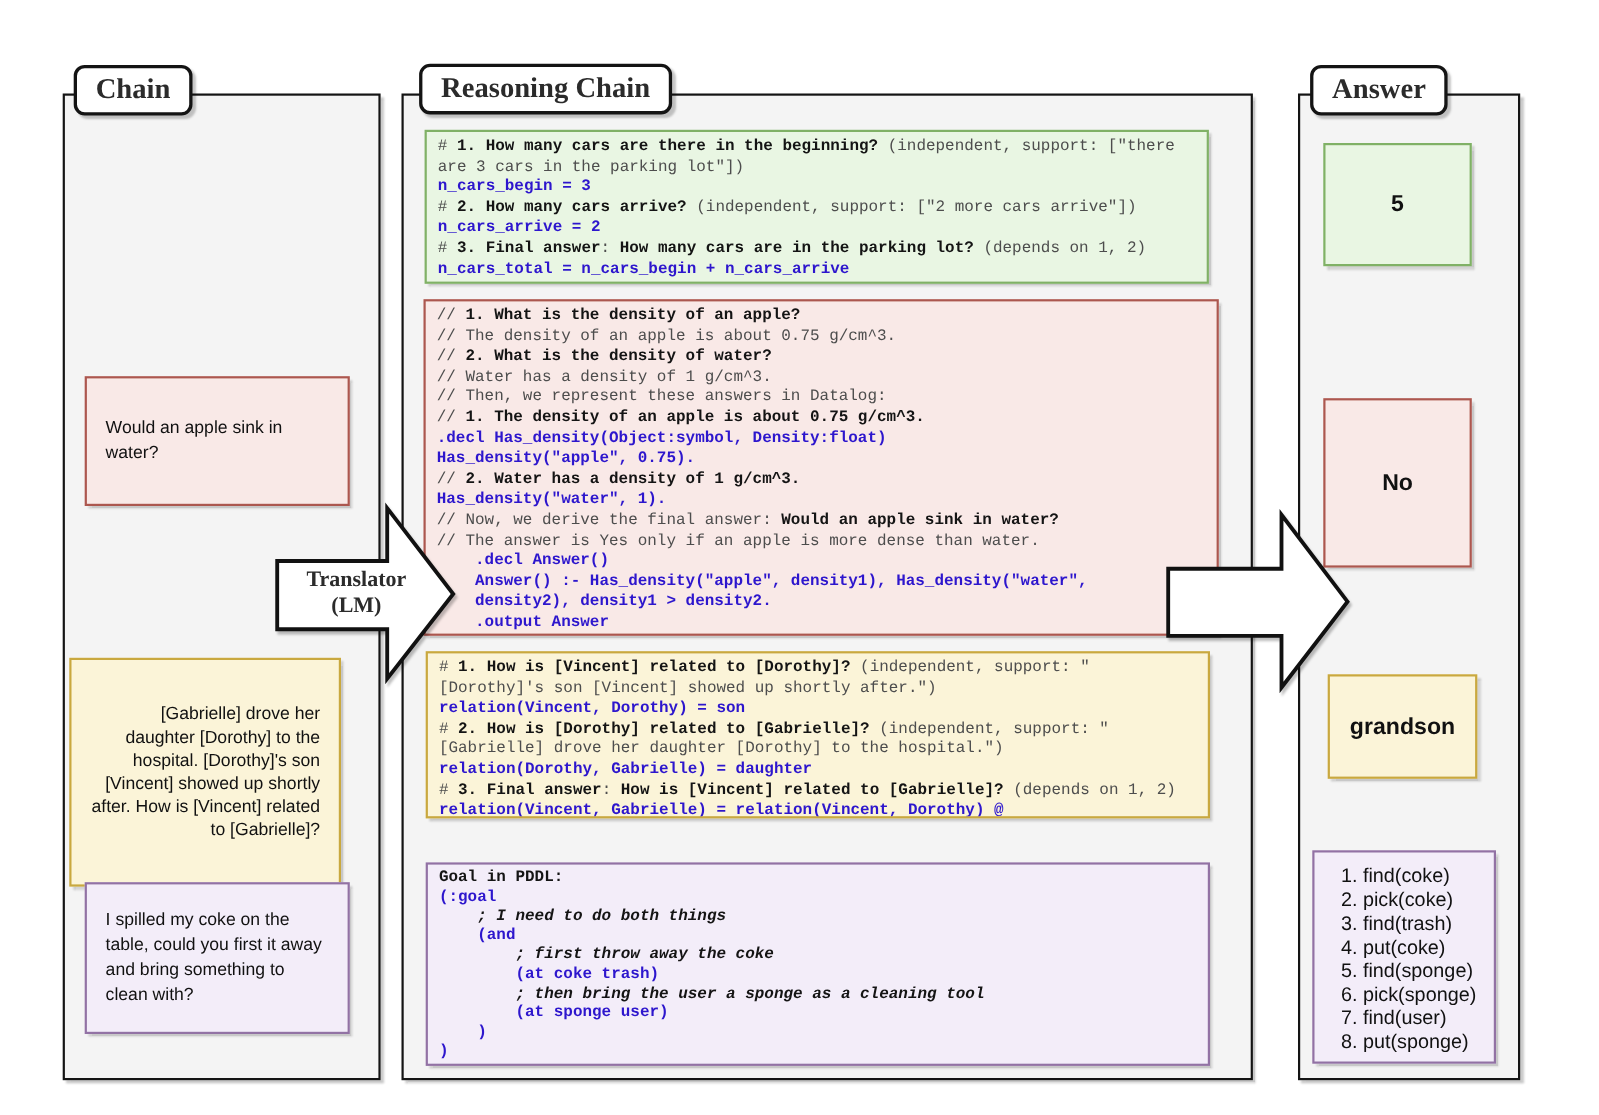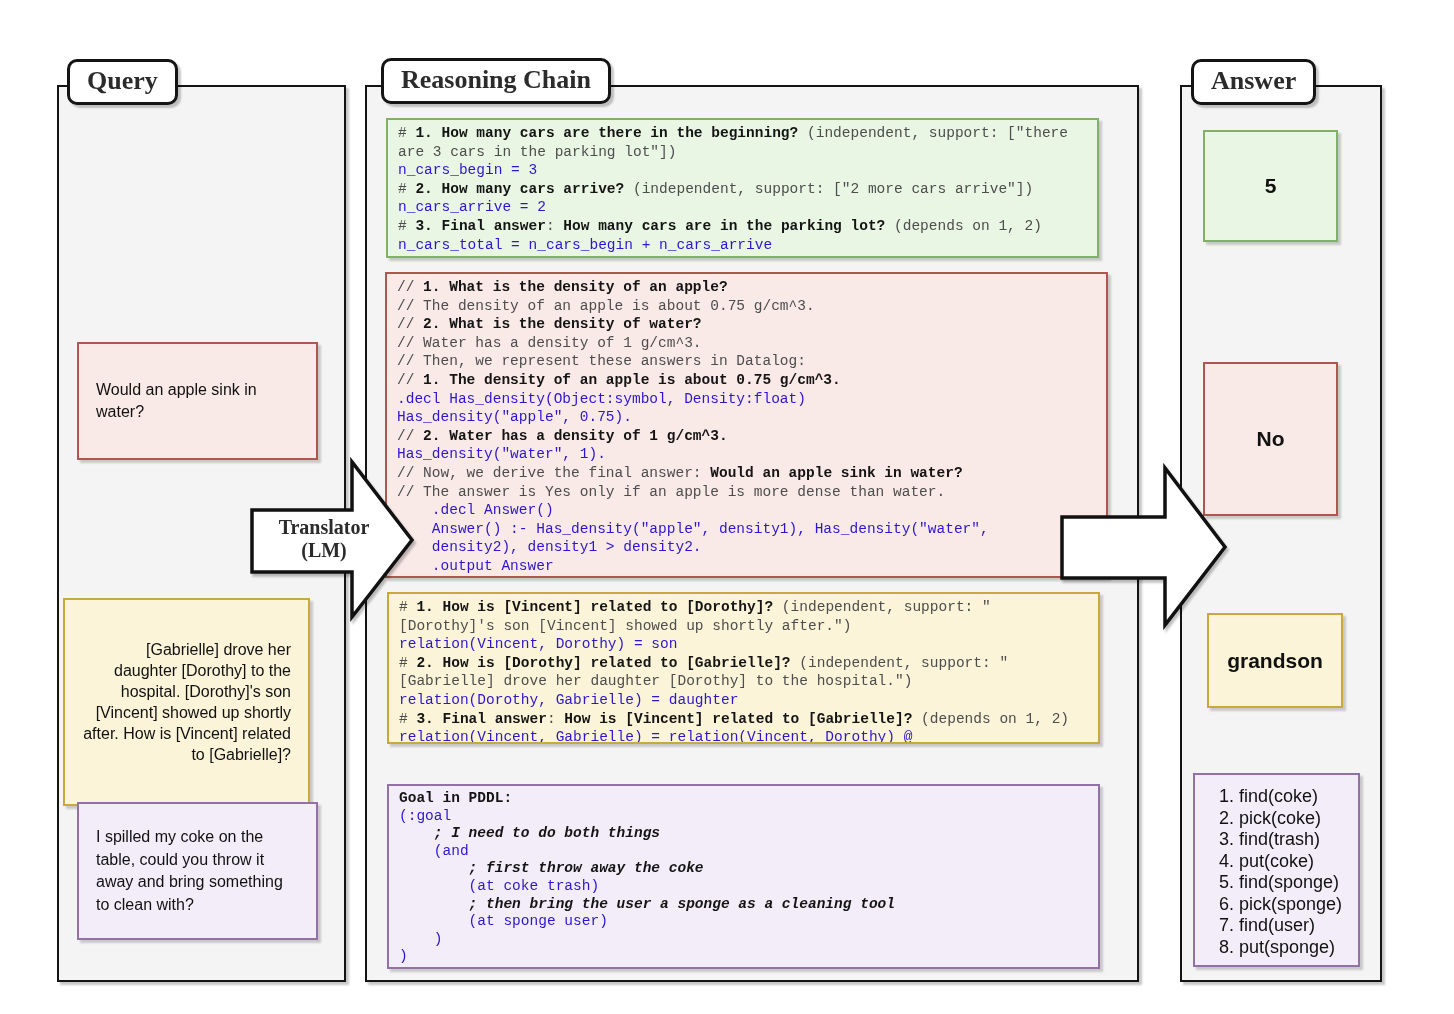--- a/index.html
+++ b/index.html
@@ -41,21 +41,21 @@
   
   .code{font-family:"Liberation Mono","DejaVu Sans Mono",monospace;font-size:14.5px;
         line-height:18.6px;padding:4px 10px;white-space:pre;overflow:hidden;}
   .r-green {left:386px;top:118px;width:713px;height:140px;}
   .r-red   {left:385px;top:272px;width:723px;height:306px;}
   .r-yellow{left:387px;top:592px;width:713px;height:152px;}
   .r-purple{left:387px;top:784px;width:713px;height:185px;}
   .r-purple .cl{line-height:17.6px;}
   .seg-c{color:var(--comment-gray);}
   .seg-b{color:#141414;font-weight:bold;}
-  .seg-k{color:var(--code-blue);font-weight:normal;}
+  .seg-k{color:var(--code-blue);font-weight:bold;}
   .seg-i{color:#141414;font-weight:bold;font-style:italic;}
 
   
   .abox{display:flex;align-items:center;justify-content:center;font-weight:bold;
         font-size:21px;color:#111;}
   .a-green {left:1203px;top:130px;width:135px;height:112px;}
   .a-red   {left:1203px;top:362px;width:135px;height:154px;}
   .a-yellow{left:1207px;top:613px;width:136px;height:95px;}
   .a-purple{left:1193px;top:773px;width:167px;height:194px;display:block;
             font-weight:normal;font-size:18px;padding:11px 0 0 24px;}
@@ -74,37 +74,37 @@
 </head>
 <body>
 
 <div class="canvas">
 
   <div class="panel panel-query"></div>
   <div class="panel panel-reasoning"></div>
   <div class="panel panel-answer"></div>
 
   <div class="tab tab-query">
-    <span>Query</span>
+    <span>Chain</span>
   </div>
   <div class="tab tab-reasoning">
     <span>Reasoning Chain</span>
   </div>
   <div class="tab tab-answer">
     <span>Answer</span>
   </div>
 
   <div class="box qbox c-red q-red">
     <div>Would an apple sink in water?</div>
   </div>
   <div class="box qbox c-yellow q-yellow">
     <div>[Gabrielle] drove her daughter [Dorothy] to the hospital. [Dorothy]'s son [Vincent] showed up shortly after. How is [Vincent] related to [Gabrielle]?</div>
   </div>
   <div class="box qbox c-purple q-purple">
-    <div>I spilled my coke on the table, could you throw it away and bring something to clean with?</div>
+    <div>I spilled my coke on the table, could you first it away and bring something to clean with?</div>
   </div>
 
   <div class="box code c-green r-green"><div class="cl"><span class="seg-c"># </span><span class="seg-b">1. How many cars are there in the beginning?</span><span class="seg-c"> (independent, support: ["there</span></div><div class="cl"><span class="seg-c">are 3 cars in the parking lot"])</span></div><div class="cl"><span class="seg-k">n_cars_begin = 3</span></div><div class="cl"><span class="seg-c"># </span><span class="seg-b">2. How many cars arrive?</span><span class="seg-c"> (independent, support: ["2 more cars arrive"])</span></div><div class="cl"><span class="seg-k">n_cars_arrive = 2</span></div><div class="cl"><span class="seg-c"># </span><span class="seg-b">3. Final answer</span><span class="seg-c">: </span><span class="seg-b">How many cars are in the parking lot?</span><span class="seg-c"> (depends on 1, 2)</span></div><div class="cl"><span class="seg-k">n_cars_total = n_cars_begin + n_cars_arrive</span></div></div>
   <div class="box code c-red r-red"><div class="cl"><span class="seg-c">// </span><span class="seg-b">1. What is the density of an apple?</span></div><div class="cl"><span class="seg-c">// The density of an apple is about 0.75 g/cm^3.</span></div><div class="cl"><span class="seg-c">// </span><span class="seg-b">2. What is the density of water?</span></div><div class="cl"><span class="seg-c">// Water has a density of 1 g/cm^3.</span></div><div class="cl"><span class="seg-c">// Then, we represent these answers in Datalog:</span></div><div class="cl"><span class="seg-c">// </span><span class="seg-b">1. The density of an apple is about 0.75 g/cm^3.</span></div><div class="cl"><span class="seg-k">.decl Has_density(Object:symbol, Density:float)</span></div><div class="cl"><span class="seg-k">Has_density("apple", 0.75).</span></div><div class="cl"><span class="seg-c">// </span><span class="seg-b">2. Water has a density of 1 g/cm^3.</span></div><div class="cl"><span class="seg-k">Has_density("water", 1).</span></div><div class="cl"><span class="seg-c">// Now, we derive the final answer: </span><span class="seg-b">Would an apple sink in water?</span></div><div class="cl"><span class="seg-c">// The answer is Yes only if an apple is more dense than water.</span></div><div class="cl"><span class="seg-k">    .decl Answer()</span></div><div class="cl"><span class="seg-k">    Answer() :- Has_density("apple", density1), Has_density("water",</span></div><div class="cl"><span class="seg-k">    density2), density1 &gt; density2.</span></div><div class="cl"><span class="seg-k">    .output Answer</span></div></div>
   <div class="box code c-yellow r-yellow"><div class="cl"><span class="seg-c"># </span><span class="seg-b">1. How is [Vincent] related to [Dorothy]?</span><span class="seg-c"> (independent, support: "</span></div><div class="cl"><span class="seg-c">[Dorothy]'s son [Vincent] showed up shortly after.")</span></div><div class="cl"><span class="seg-k">relation(Vincent, Dorothy) = son</span></div><div class="cl"><span class="seg-c"># </span><span class="seg-b">2. How is [Dorothy] related to [Gabrielle]?</span><span class="seg-c"> (independent, support: "</span></div><div class="cl"><span class="seg-c">[Gabrielle] drove her daughter [Dorothy] to the hospital.")</span></div><div class="cl"><span class="seg-k">relation(Dorothy, Gabrielle) = daughter</span></div><div class="cl"><span class="seg-c"># </span><span class="seg-b">3. Final answer</span><span class="seg-c">: </span><span class="seg-b">How is [Vincent] related to [Gabrielle]?</span><span class="seg-c"> (depends on 1, 2)</span></div><div class="cl"><span class="seg-k">relation(Vincent, Gabrielle) = relation(Vincent, Dorothy) @</span></div><div class="cl"><span class="seg-k"> relation(Dorothy, Gabrielle)</span></div></div>
   <div class="box code c-purple r-purple"><div class="cl"><span class="seg-b">Goal in PDDL:</span></div><div class="cl"><span class="seg-k">(:goal</span></div><div class="cl"><span class="seg-i">    ; I need to do both things</span></div><div class="cl"><span class="seg-k">    (and</span></div><div class="cl"><span class="seg-i">        ; first throw away the coke</span></div><div class="cl"><span class="seg-k">        (at coke trash)</span></div><div class="cl"><span class="seg-i">        ; then bring the user a sponge as a cleaning tool</span></div><div class="cl"><span class="seg-k">        (at sponge user)</span></div><div class="cl"><span class="seg-k">    )</span></div><div class="cl"><span class="seg-k">)</span></div></div>
 
   <div class="box abox c-green a-green">
     <span>5</span>
   </div>

